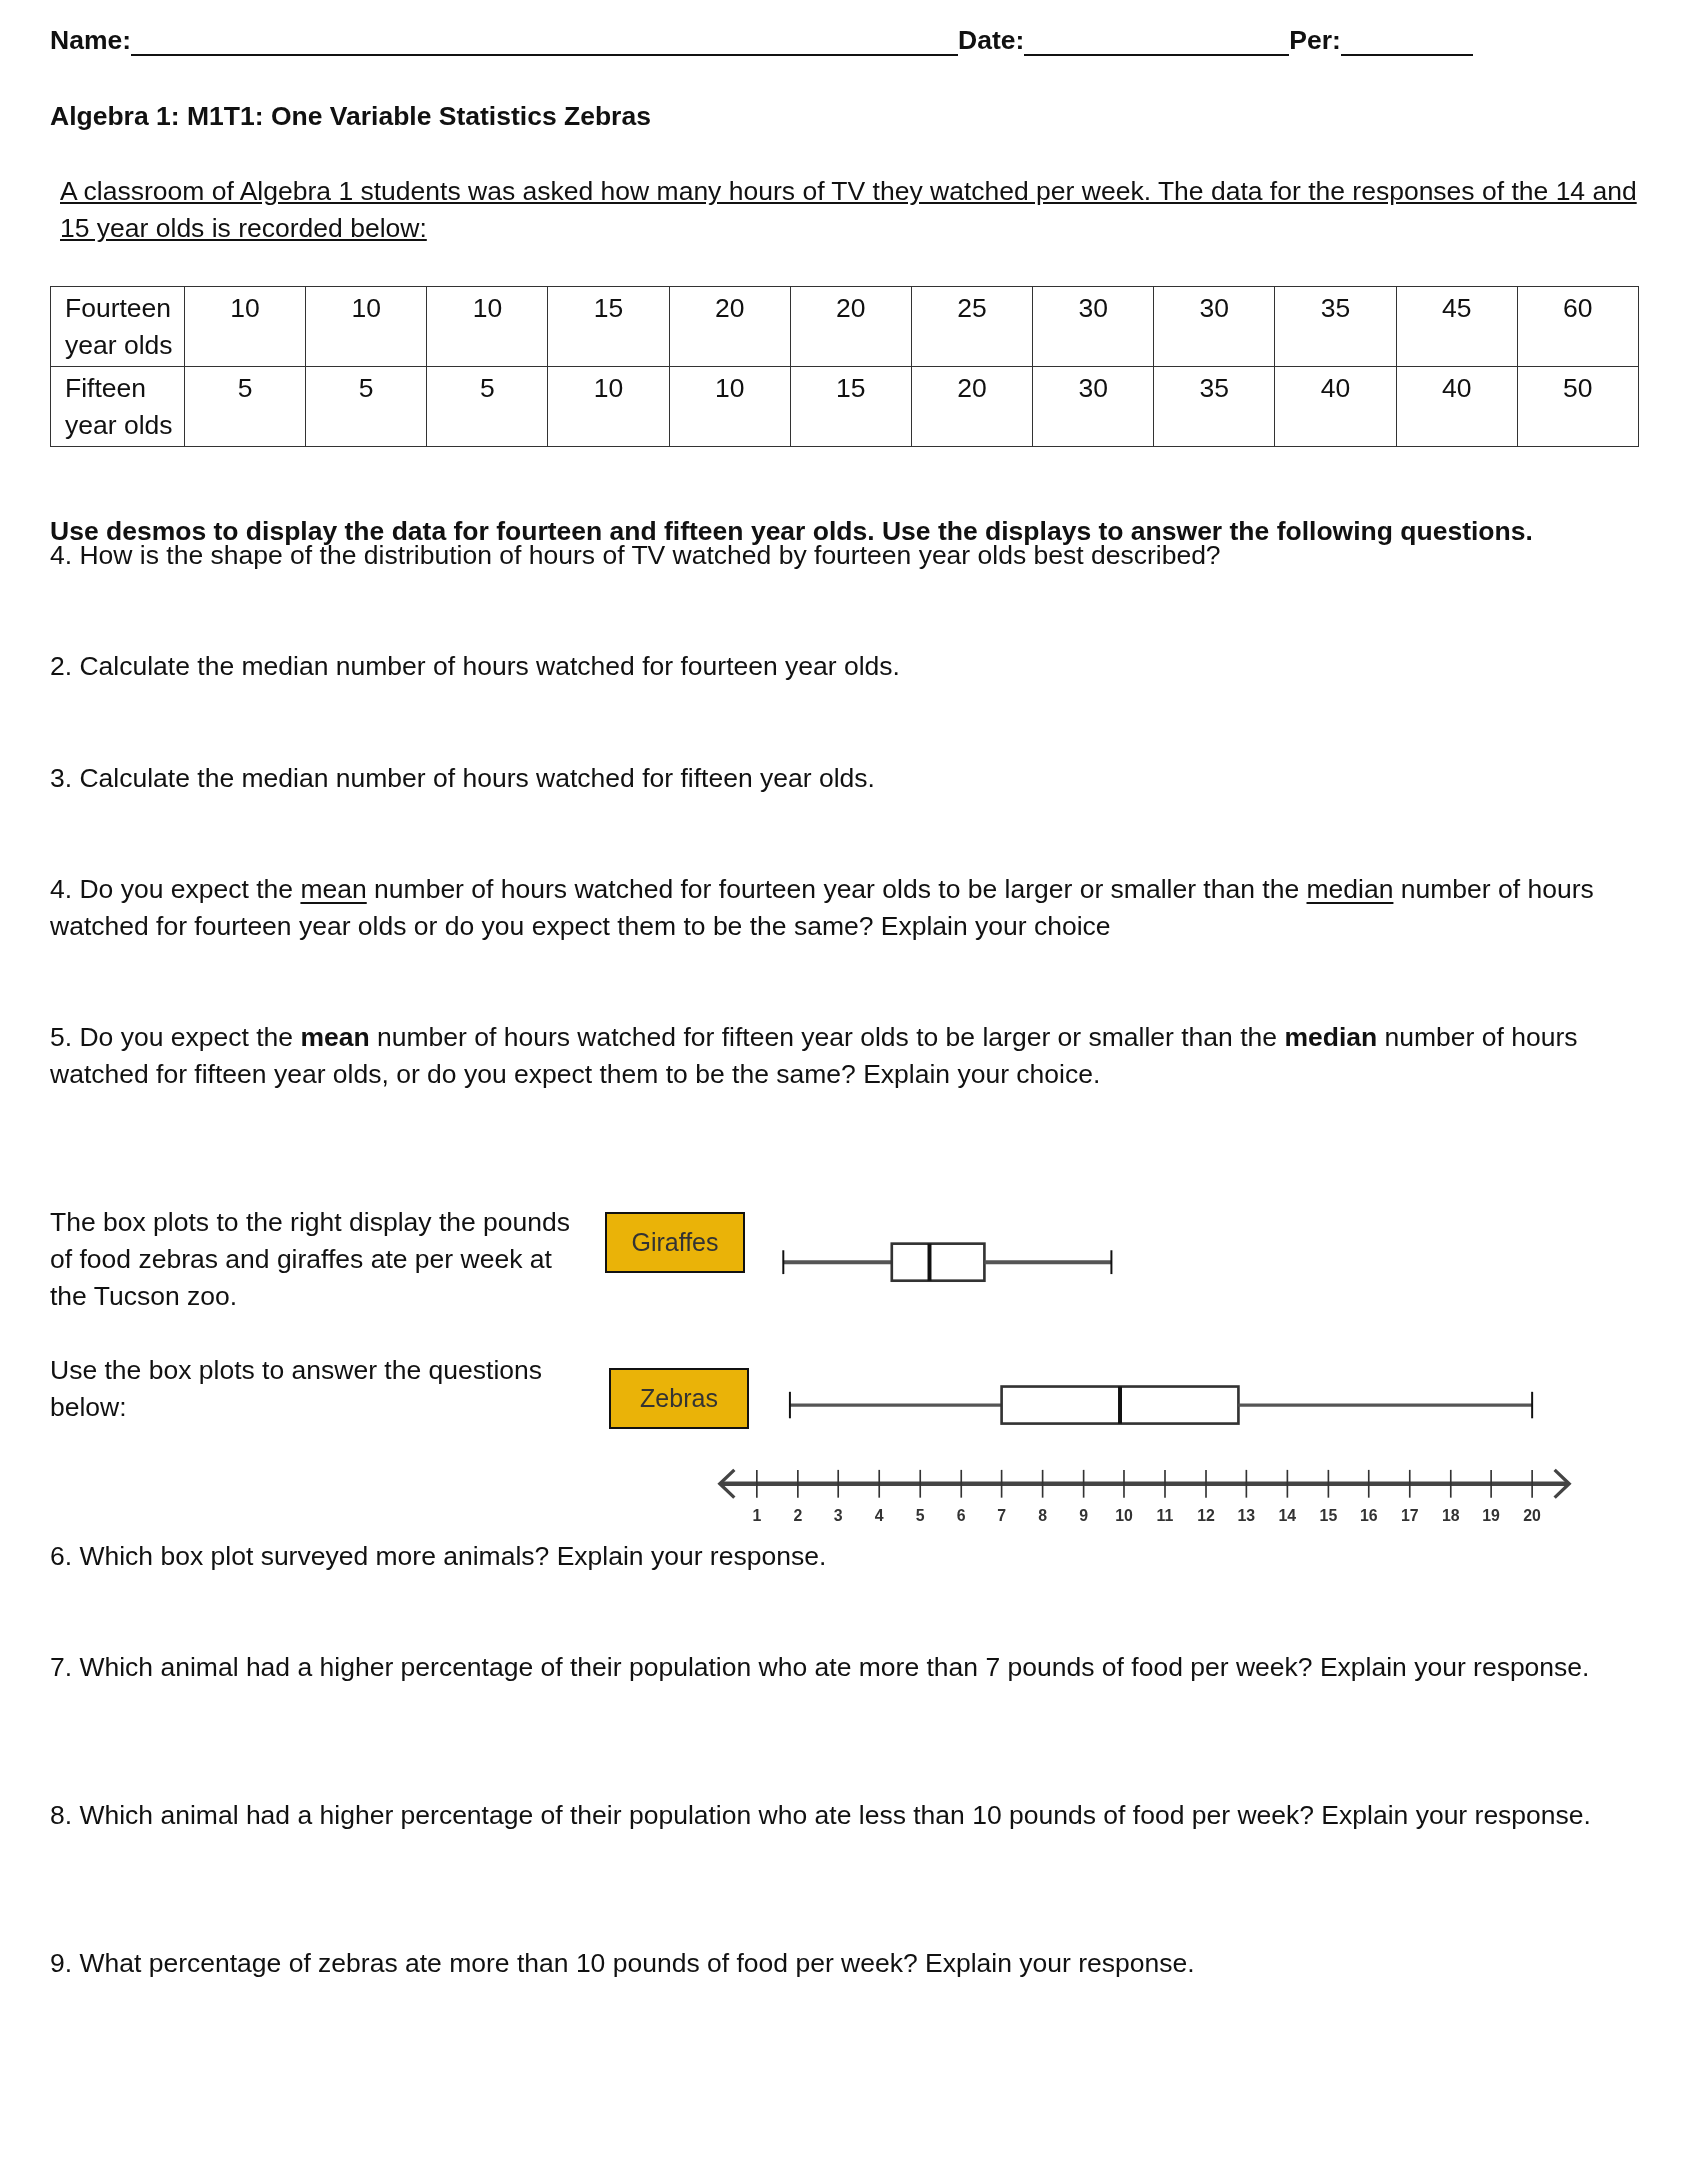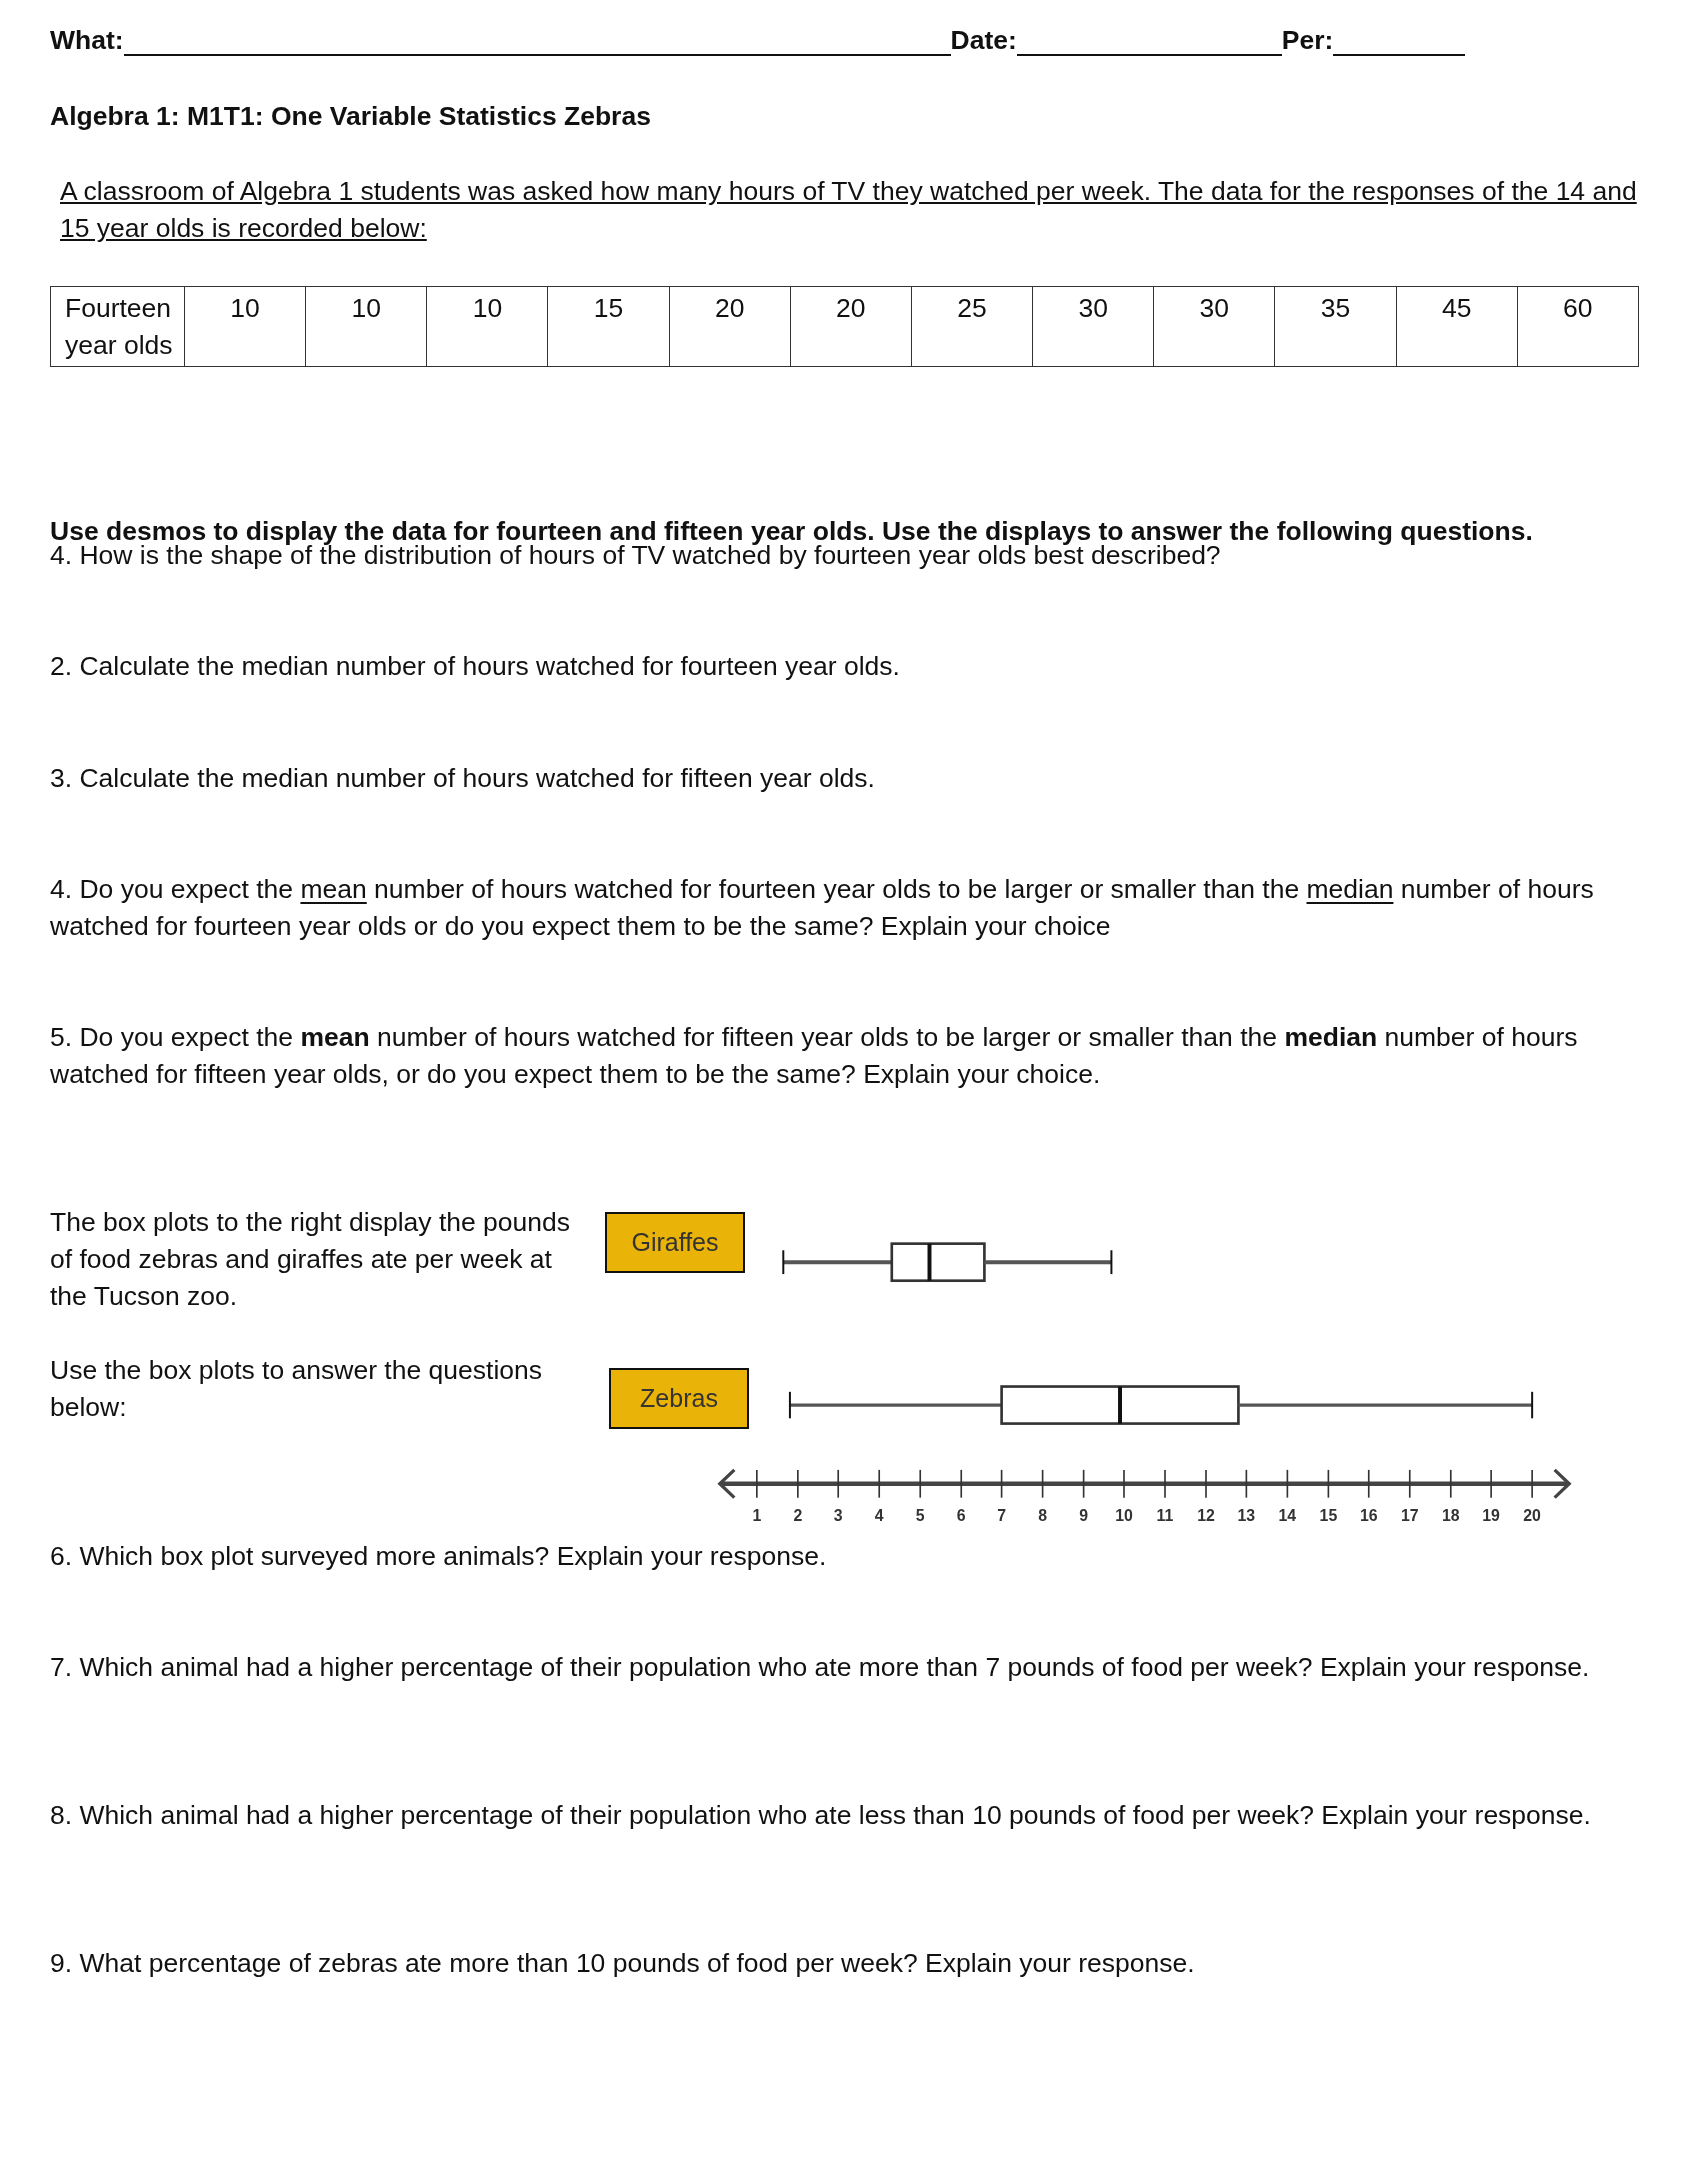--- a/index.html
+++ b/index.html
@@ -26,21 +26,21 @@
   .label-box {
     position: absolute; border: 2.6px solid #111; background: #eab308;
     font-size: 25px; display: flex; align-items: center; justify-content: center; color: #333;
   }
   svg text { font-family: "Liberation Sans", "DejaVu Sans", sans-serif; }
 </style>
 </head>
 <body>
 
 <div class="abs header">
-  <span>What:</span>
+  <span>Name:</span>
   <span class="blank" style="width:827px"></span>
   <span>Date:</span>
   <span class="blank" style="width:265px"></span>
   <span>Per:</span>
   <span class="blank" style="width:132px"></span>
 </div>
 
 <div class="abs title">Algebra 1: M1T1: One Variable Statistics Zebras</div>
 
 <div class="abs intro">A classroom of Algebra 1 students was asked how many hours of TV they watched per week. The data for the responses of the 14 and 15 year olds is recorded below:</div>
@@ -54,20 +54,35 @@
     <td>10</td>
     <td>15</td>
     <td>20</td>
     <td>20</td>
     <td>25</td>
     <td>30</td>
     <td>30</td>
     <td>35</td>
     <td>45</td>
     <td>60</td>
+  </tr>
+  <tr>
+    <td class="rowlabel">Fifteen year olds</td>
+    <td>5</td>
+    <td>5</td>
+    <td>5</td>
+    <td>10</td>
+    <td>10</td>
+    <td>15</td>
+    <td>20</td>
+    <td>30</td>
+    <td>35</td>
+    <td>40</td>
+    <td>40</td>
+    <td>50</td>
   </tr>
 </tbody>
   </table>
 
 <div class="abs q bold line" style="top:475px;margin-top:38px;">Use desmos to display the data for fourteen and fifteen year olds.  Use the displays to answer the following questions.</div>
 
 <div class="abs q" style="top:537px;">4. How is the shape of the distribution of hours of TV watched by fourteen year olds best described?</div>
 <div class="abs q" style="top:648px;">2. Calculate the median number of hours watched for fourteen year olds.</div>
 <div class="abs q" style="top:760px;">3. Calculate the median number of hours watched for fifteen year olds.</div>
 

